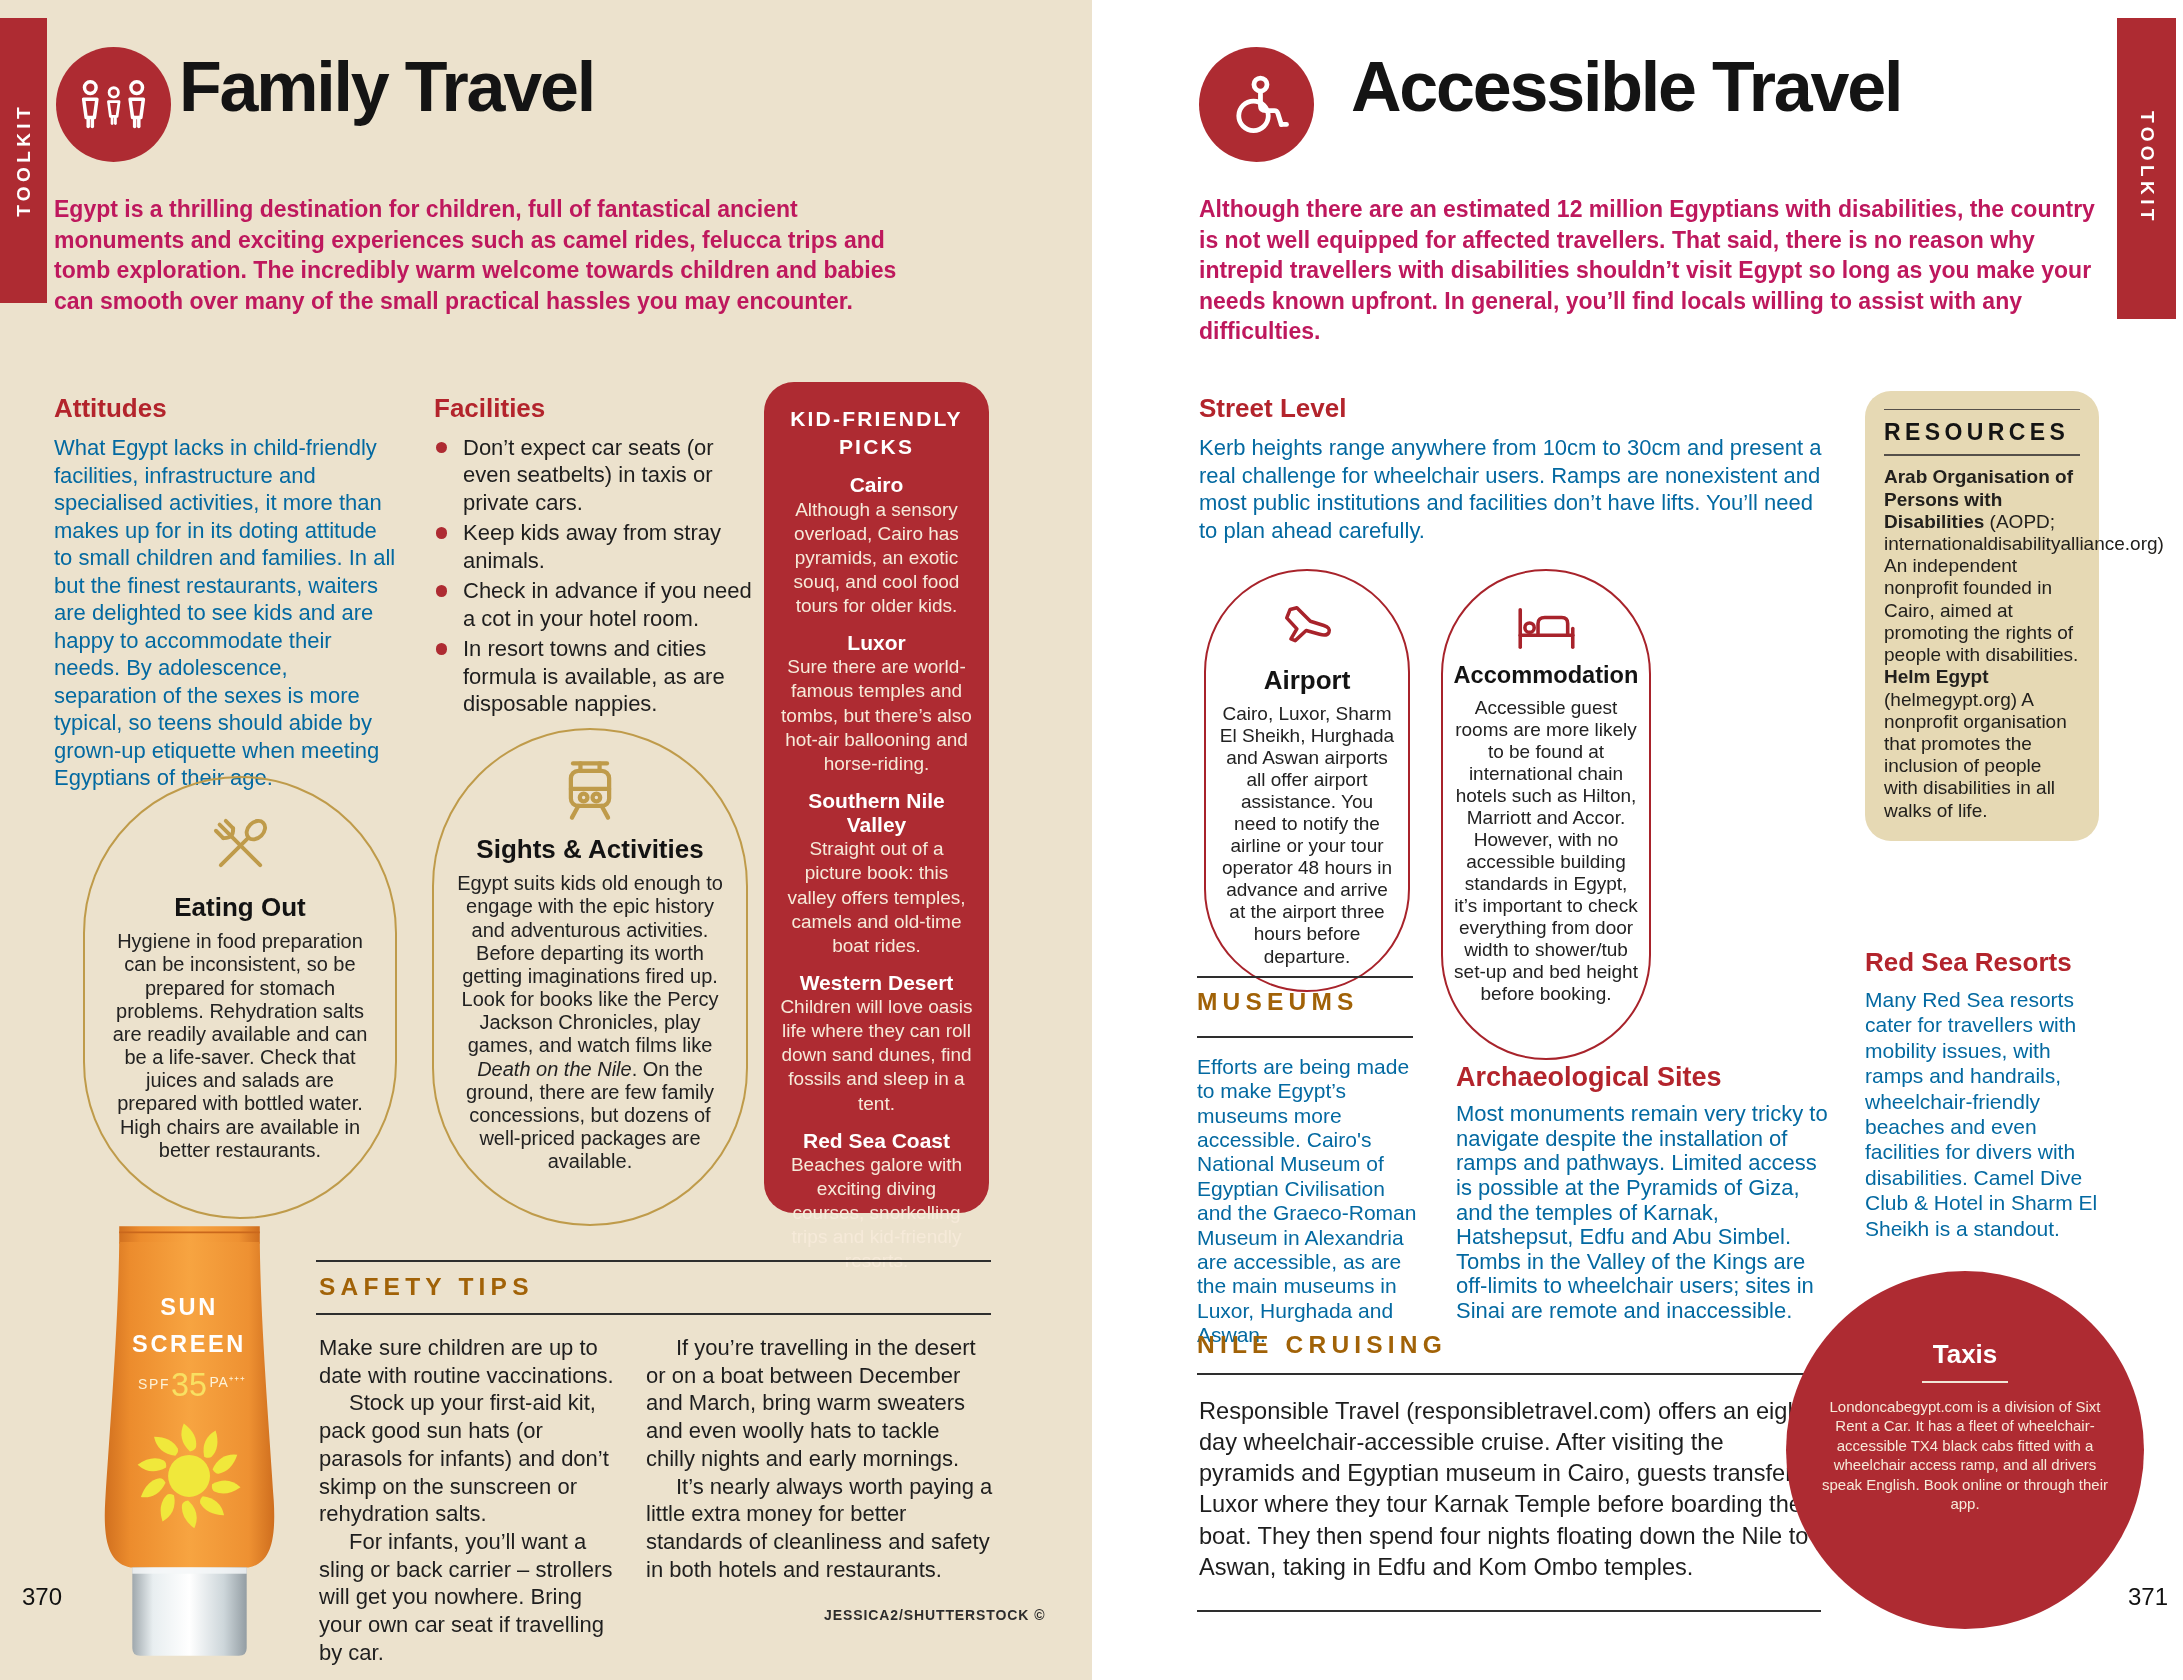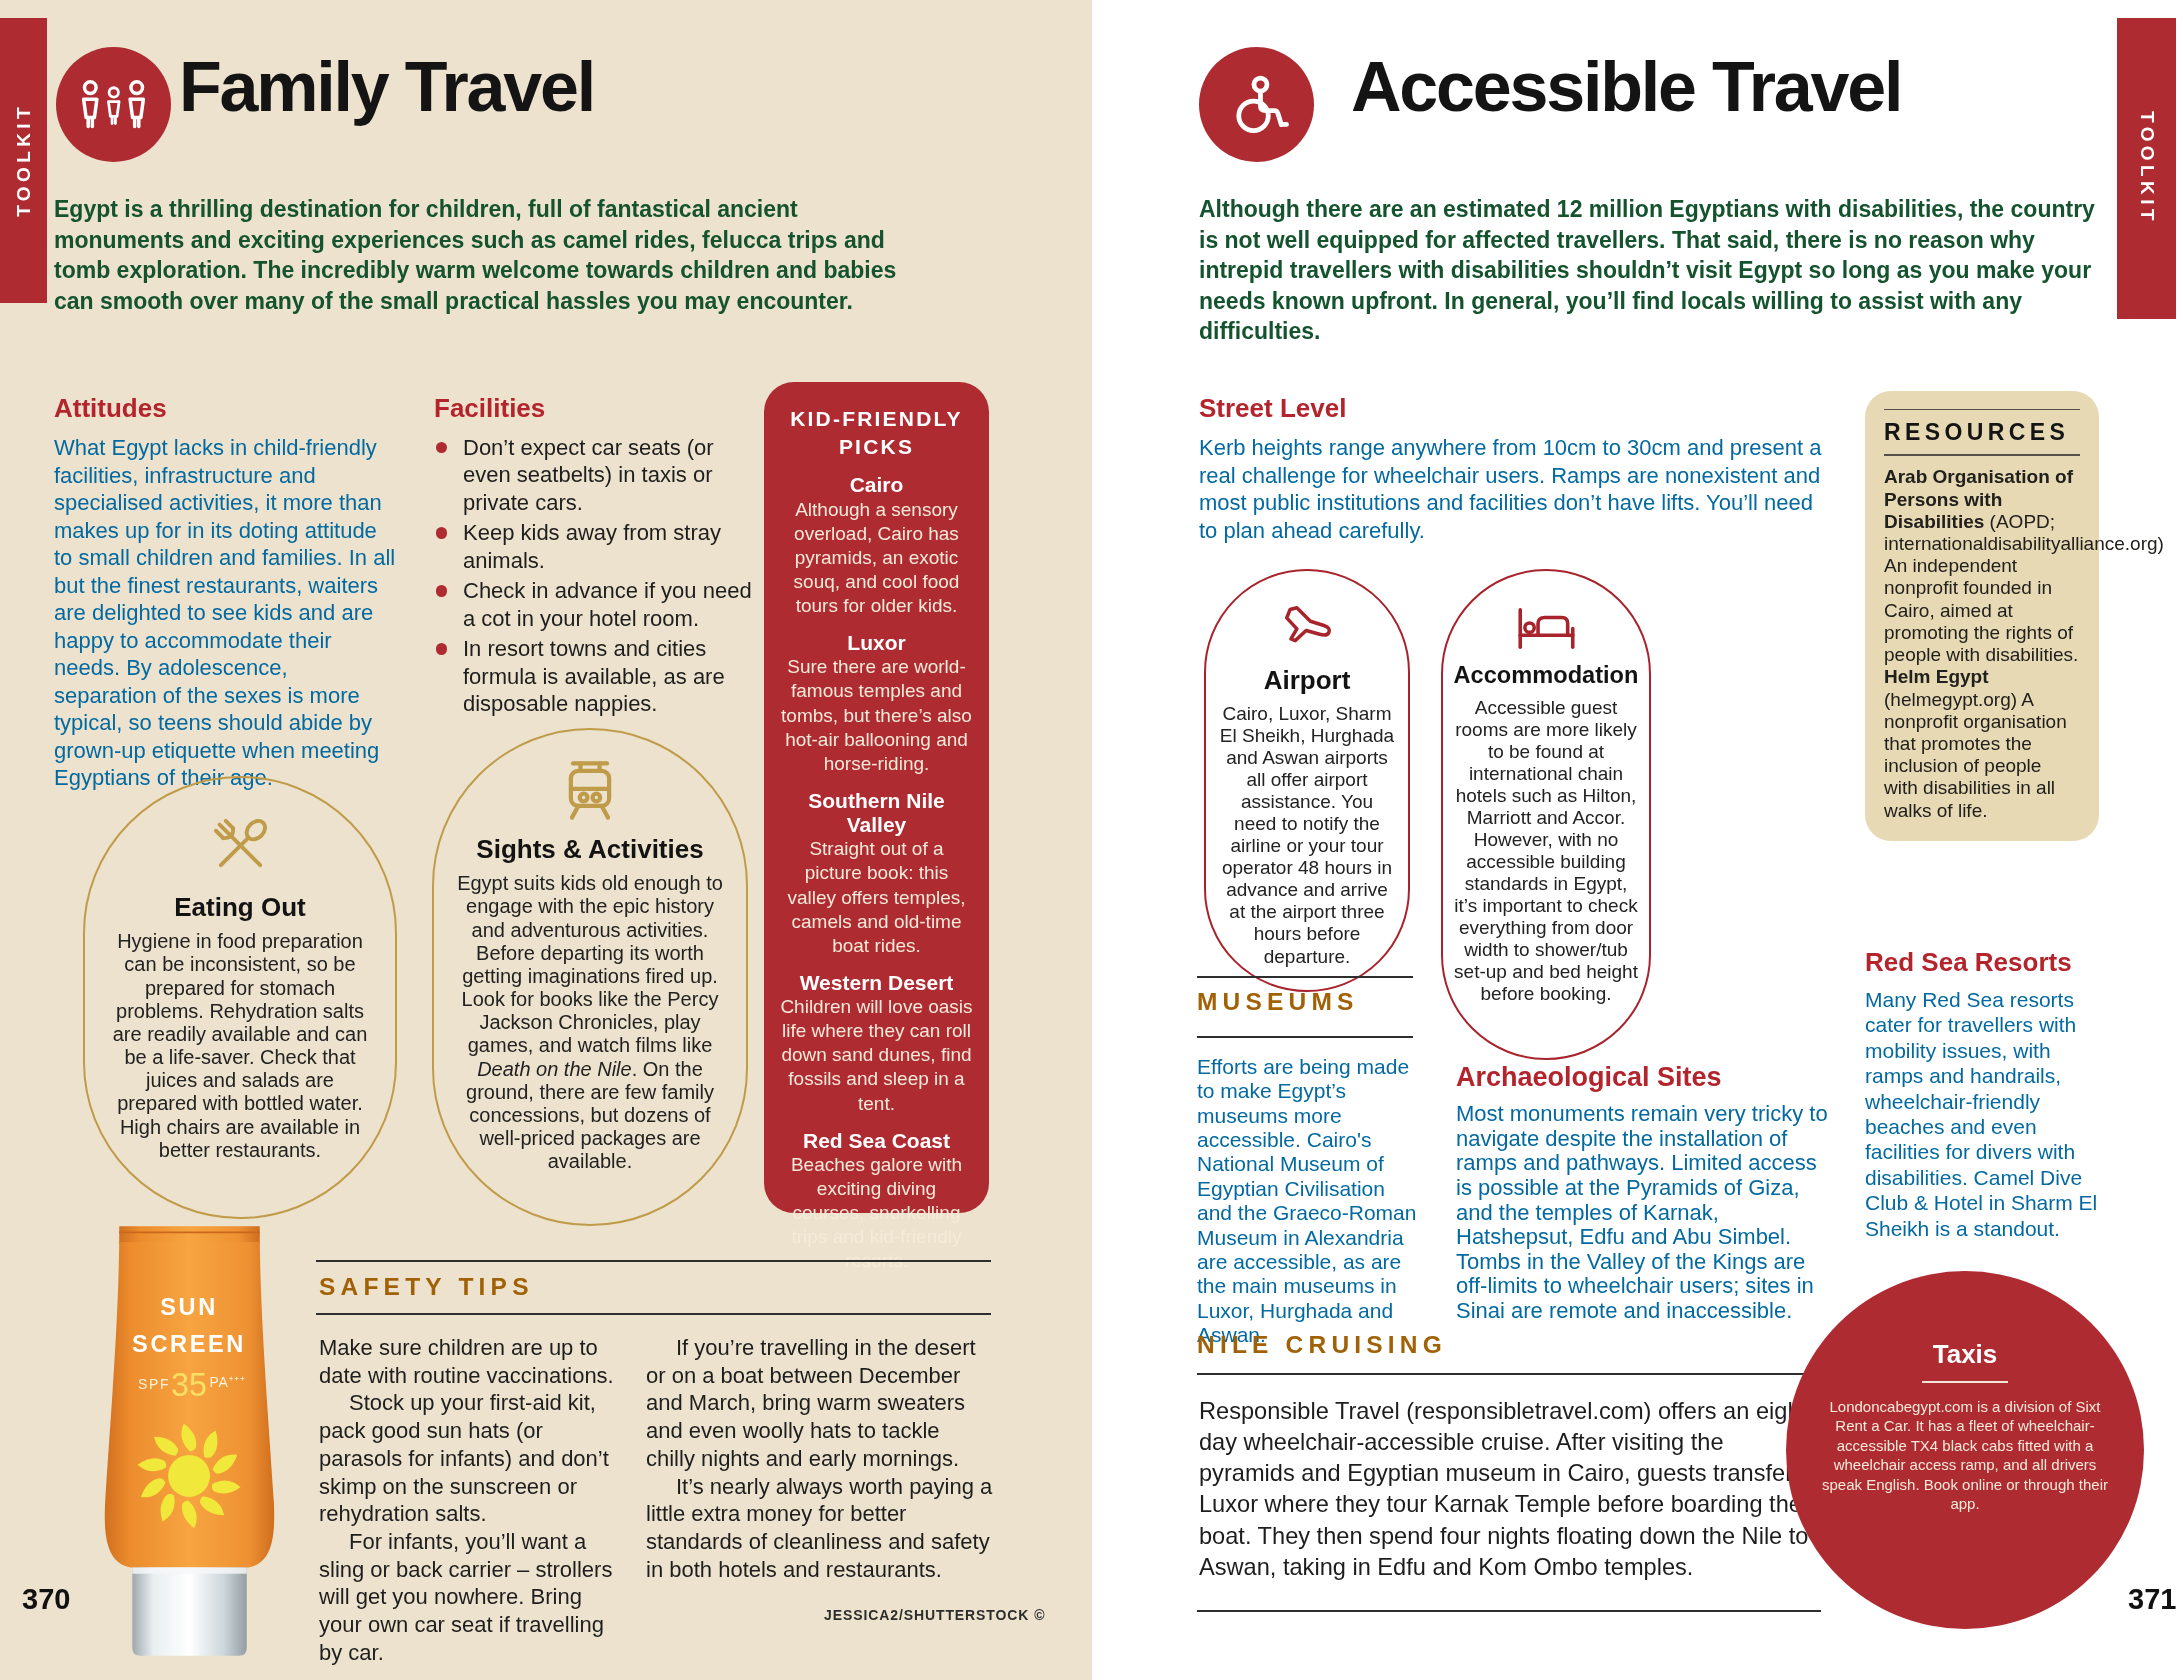--- a/index.html
+++ b/index.html
@@ -12,21 +12,21 @@
 
   
   .ribbon{position:absolute;background:#ae2b32;display:flex;align-items:center;justify-content:center;}
   .vlabel{writing-mode:vertical-rl;color:#fff;font-weight:bold;font-size:19px;letter-spacing:4.4px;}
   .vlabel.flip{transform:rotate(180deg);}
 
   
   .hdr-circle{position:absolute;width:115px;height:115px;border-radius:50%;background:#ae2b32;
               display:flex;align-items:center;justify-content:center;}
   .big-title{position:absolute;font-size:70px;font-weight:bold;letter-spacing:-2.2px;color:#141414;line-height:1;}
-  .intro{position:absolute;font-size:23px;font-weight:bold;line-height:1.33;color:#14532d;}
+  .intro{position:absolute;font-size:23px;font-weight:bold;line-height:1.33;color:#be185d;}
 
   .red-h{position:absolute;font-size:26px;font-weight:bold;color:#b3242c;line-height:1;}
   .body-t{position:absolute;font-size:22px;line-height:1.25;color:#0369a1;}
   .rule{position:absolute;height:1.7px;background:#2e2e2e;}
   .caps-h{position:absolute;font-size:24.5px;font-weight:bold;letter-spacing:5.2px;color:#a16207;line-height:1;}
 
   
   .blist{list-style:none;margin:0;padding:0;}
   .blist li{position:relative;padding-left:29px;margin-bottom:3.5px;font-size:22px;line-height:1.24;}
   .blist li::before{content:"";position:absolute;left:1.7px;top:7.9px;width:11.4px;height:11.4px;border-radius:50%;background:#ae2b32;}
@@ -42,21 +42,21 @@
   .oval{position:absolute;border:2.6px solid #bf9b4a;text-align:center;box-sizing:border-box;}
   .oval.redline{border-color:#a8232b;}
   .oval-h{font-size:26px;font-weight:bold;color:#131313;margin:12.2px 0 8.7px;line-height:1.05;}
   .oval-b{font-size:20px;line-height:1.16;color:#222;}
 
   
   .safety-p{margin:0;font-size:22px;line-height:1.26;}
   .safety-p.ind{text-indent:30px;}
 
   .credit{position:absolute;font-size:14px;font-weight:bold;letter-spacing:0.9px;color:#2c2c2c;}
-  .pagenum{position:absolute;font-size:29px;font-weight:bold;color:#111;}
+  .pagenum{position:absolute;font-size:24px;font-weight:normal;color:#111;}
 
   
   .res-box{position:absolute;left:773px;top:391px;width:234px;height:450px;background:#e6d9b4;border-radius:26px;
            padding:17.5px 19px;box-sizing:border-box;}
   .res-rule{height:1.7px;background:#55504a;}
   .res-h{font-size:23px;font-weight:bold;letter-spacing:4.4px;color:#141414;margin:10.5px 0;line-height:1;}
   .res-p{margin:0;font-size:19px;line-height:1.17;color:#22201d;}
   .res-name{font-weight:bold;}
 
   

